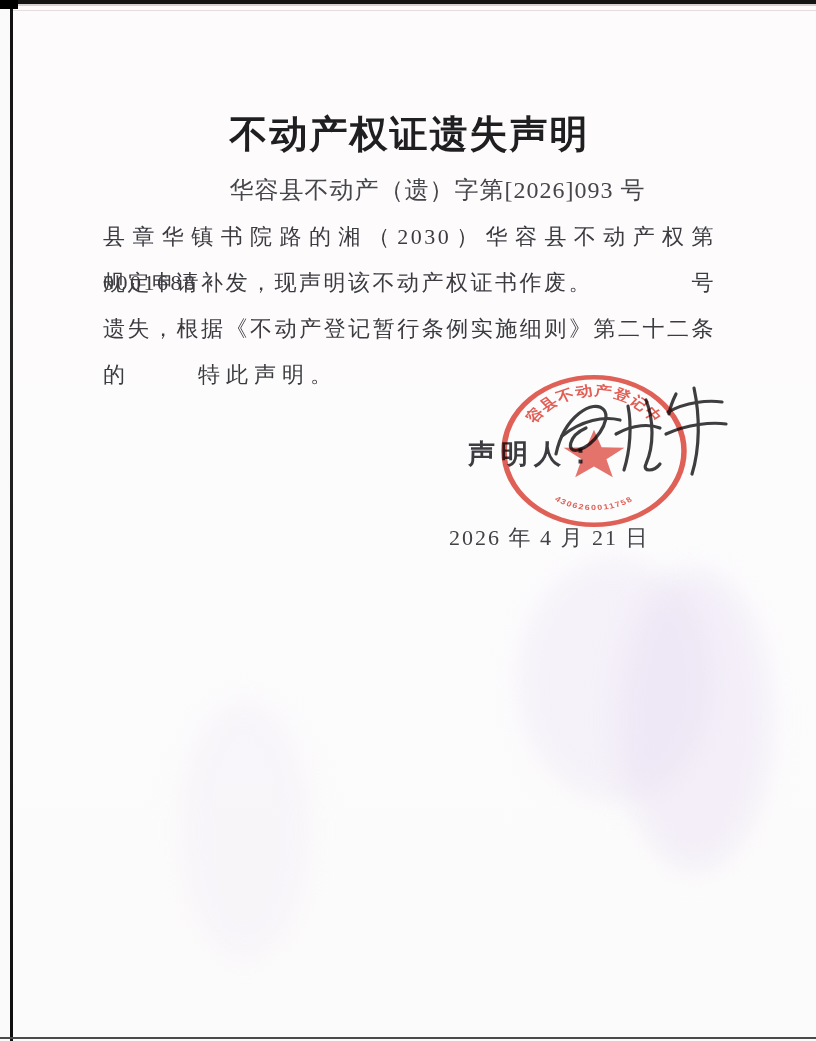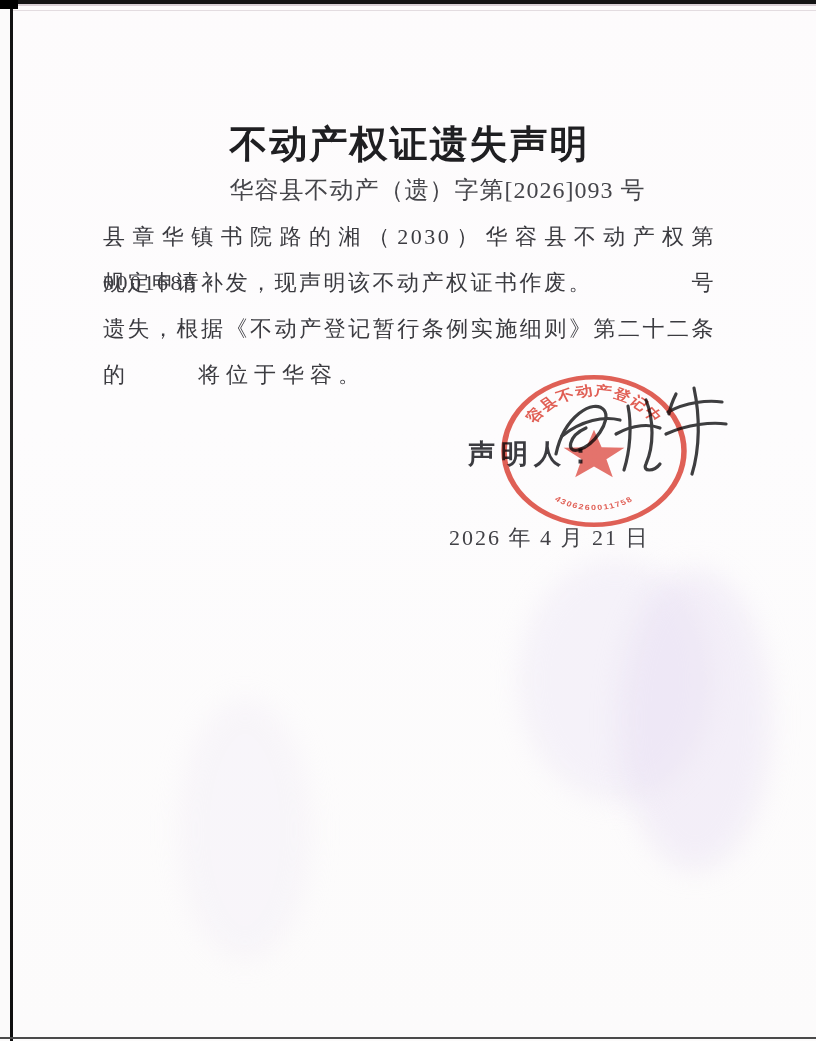--- a/index.html
+++ b/index.html
@@ -16,21 +16,21 @@
   .edge-left-margin{position:absolute;left:0;top:0;width:10px;height:1041px;background:#fbfafa;}
   .edge-bottom{position:absolute;left:0;top:1037px;width:816px;height:2px;background:#4a4a4a;}
   .streak{position:absolute;left:0;top:10px;width:816px;height:1px;background:rgba(170,150,160,.30);}
   .smudge{position:absolute;border-radius:50%;filter:blur(14px);pointer-events:none;}
   .smudge1{left:520px;top:560px;width:190px;height:240px;background:rgba(228,220,242,.30);}
   .smudge3{left:180px;top:700px;width:130px;height:260px;background:rgba(235,228,245,.25);}
   .smudge4{left:620px;top:570px;width:150px;height:300px;background:rgba(224,214,240,.33);}
 
   
   .title{
-    position:absolute;left:103px;top:118px;width:613px;margin:0;
+    position:absolute;left:103px;top:108px;width:613px;margin:0;
     text-align:center;font-size:38px;font-weight:700;letter-spacing:2px;
     color:#1f1f22;line-height:52px;
   }
   .docno{
     position:absolute;left:131px;top:174px;width:613px;
     text-align:center;font-size:24px;color:#45454a;letter-spacing:1px;
   }
   .bodytext{
     position:absolute;left:103px;top:214px;width:613px;
     font-size:22px;color:#3b3b40;letter-spacing:2.5px;
@@ -68,21 +68,21 @@
   <div class="edge-corner"></div>
   <div class="edge-bottom"></div>
 
   <h1 class="title">不动产权证遗失声明</h1>
   <div class="docno">华容县不动产（遗）字第[2026]093 号</div>
 
   <div class="bodytext">
     <div class="line j">县章华镇书院路的湘（2030）华容县不动产权第 0001688 号</div>
     <div class="line">规定申请补发，现声明该不动产权证书作废。</div>
     <div class="line j">遗失，根据《不动产登记暂行条例实施细则》第二十二条的</div>
-    <div class="line closing">将位于华容。</div>
+    <div class="line closing">特此声明。</div>
   </div>
 
   <div class="declarant">声明人：</div>
   <div class="dateline">2026 年 4 月 21 日</div>
 
   <svg class="seal" viewBox="-101 -86 202 172" xmlns="http://www.w3.org/2000/svg">
     <g transform="scale(1,0.82)">
       <circle r="90" fill="none" stroke="#dd4a3e" stroke-width="5.5" opacity="0.95"></circle>
       <defs>
         <path id="arcTop" d="M -63 -25.5 A 68 68 0 0 1 63 -25.5" fill="none"></path>

